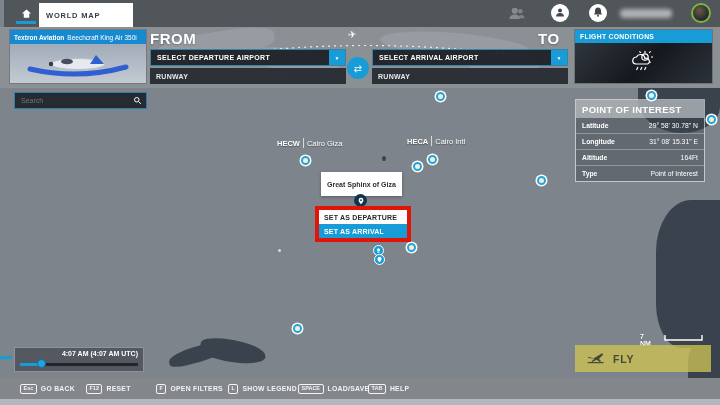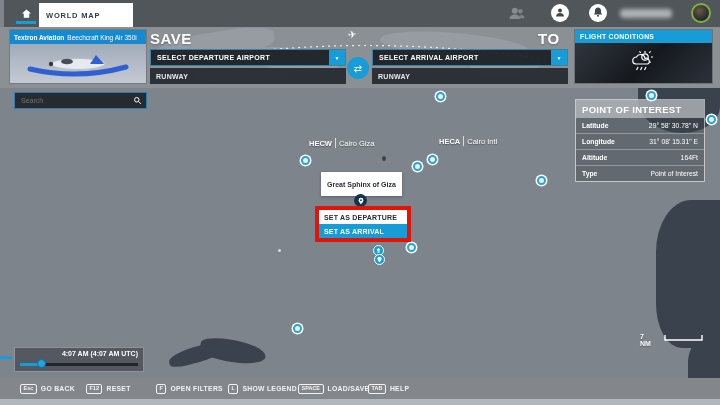--- a/index.html
+++ b/index.html
@@ -43,21 +43,21 @@
       box-sizing:border-box;display:flex;align-items:center;}
   .search input{flex:1;background:transparent;border:none;outline:none;color:#c7ccd1;font-size:7px;
       font-family:"Liberation Sans",sans-serif;padding:0 0 0 6px;}
   .poi-panel{left:575px;top:11px;width:130px;border:1px solid rgba(255,255,255,.55);box-sizing:border-box;}
   .poi-head{height:18px;background:rgba(170,175,180,.85);color:#fff;font-size:9.5px;font-weight:600;
       letter-spacing:.3px;display:flex;align-items:center;padding-left:6px;}
   .poi-body{background:rgba(60,68,76,.42);}
   .poi-row{height:15px;display:flex;align-items:center;justify-content:space-between;padding:0 6px;
       border-top:1px solid rgba(255,255,255,.3);color:#fff;font-size:6.8px;}
   .poi-row .lbl{font-weight:bold;}
-  .apt-label{display:flex;align-items:center;color:#fff;font-size:7.5px;text-shadow:0 1px 1px rgba(0,0,0,.35);white-space:nowrap;margin-left:32px;}
+  .apt-label{display:flex;align-items:center;color:#fff;font-size:7.5px;text-shadow:0 1px 1px rgba(0,0,0,.35);white-space:nowrap;}
   .apt-label .code{font-weight:bold;}
   .apt-label .sep{width:1px;height:10px;background:rgba(255,255,255,.7);margin:0 3px;}
   .ring-marker{width:5px;height:5px;border-radius:50%;background:#f4eed6;border:2px solid #27a3dc;
       box-shadow:0 0 0 1.5px #fff;}
   .blue-marker{width:11px;height:11px;border-radius:50%;background:#189cd8;border:1px solid #fff;box-sizing:border-box;
       display:flex;align-items:center;justify-content:center;}
   .popup{left:321px;top:84px;width:81px;height:24px;background:#fff;display:flex;align-items:center;justify-content:center;
       font-size:7px;font-weight:bold;color:#2b3036;box-shadow:0 1px 3px rgba(0,0,0,.3);text-align:center;}
   .pin-marker{left:354px;top:106px;width:13px;height:13px;border-radius:50%;background:#12344c;
       display:flex;align-items:center;justify-content:center;}
@@ -151,21 +151,21 @@
         <ellipse cx="43" cy="9.5" rx="6" ry="2.8" fill="#46505c"></ellipse>
         <circle cx="27" cy="12" r="2.2" fill="#333941"></circle>
       </svg>
     </div>
     <div class="abs aircraft-head">
       <span style="font-weight:bold;">Textron Aviation</span>
       <span style="margin-left:3px;">Beechcraft King Air 350i</span>
     </div>
   </div>
 
-  <div class="abs bigtitle" style="left:150px;top:30px;">SAVE</div>
+  <div class="abs bigtitle" style="left:150px;top:30px;">FROM</div>
   <div class="abs dd" style="left:150px;top:49px;width:196px;">
     <span class="dd-text">SELECT DEPARTURE AIRPORT</span>
     <span class="dd-chev">▼</span>
   </div>
   <div class="abs runway" style="left:150px;top:68px;width:196px;">
     <span>RUNWAY</span>
   </div>
 
   <div class="abs swap-btn">
     <span>⇄</span>
@@ -293,20 +293,29 @@
     <div class="abs time-label">4:07 AM (4:07 AM UTC)</div>
     <div class="abs time-track"></div>
     <div class="abs time-fill"></div>
     <div class="abs time-thumb"></div>
 
     <div class="abs scale-label">7 NM</div>
     <svg class="abs" style="left:664px;top:246px;" width="40" height="8">
       <path d="M1 1 V6 H38 V1" fill="none" stroke="#fff" stroke-width="1.4"></path>
     </svg>
 
+    <div class="abs fly-btn">
+      <span>
+        <svg width="18" height="13" viewBox="0 0 24 16">
+            <path d="M1 7 l8 2 l10-6 c2-1 3 0 2 1.5 L16 10 l3 3 -2.5.5 -3.5-2.5 -6 3 -1-1 4-3.5 -8-1 z" fill="#454a38"></path>
+            <rect x="1" y="14" width="21" height="1.6" fill="#454a38"></rect>
+          </svg>
+      </span>
+      <span class="fly-label">FLY</span>
+    </div>
   </div>
 
   <div class="abs footer"></div>
   <div class="abs foot-item" style="left:20px;">
     <span class="keycap">Esc</span>
     <span class="foot-label">GO BACK</span>
   </div>
   <div class="abs foot-item" style="left:86px;">
     <span class="keycap">F12</span>
     <span class="foot-label">RESET</span>

